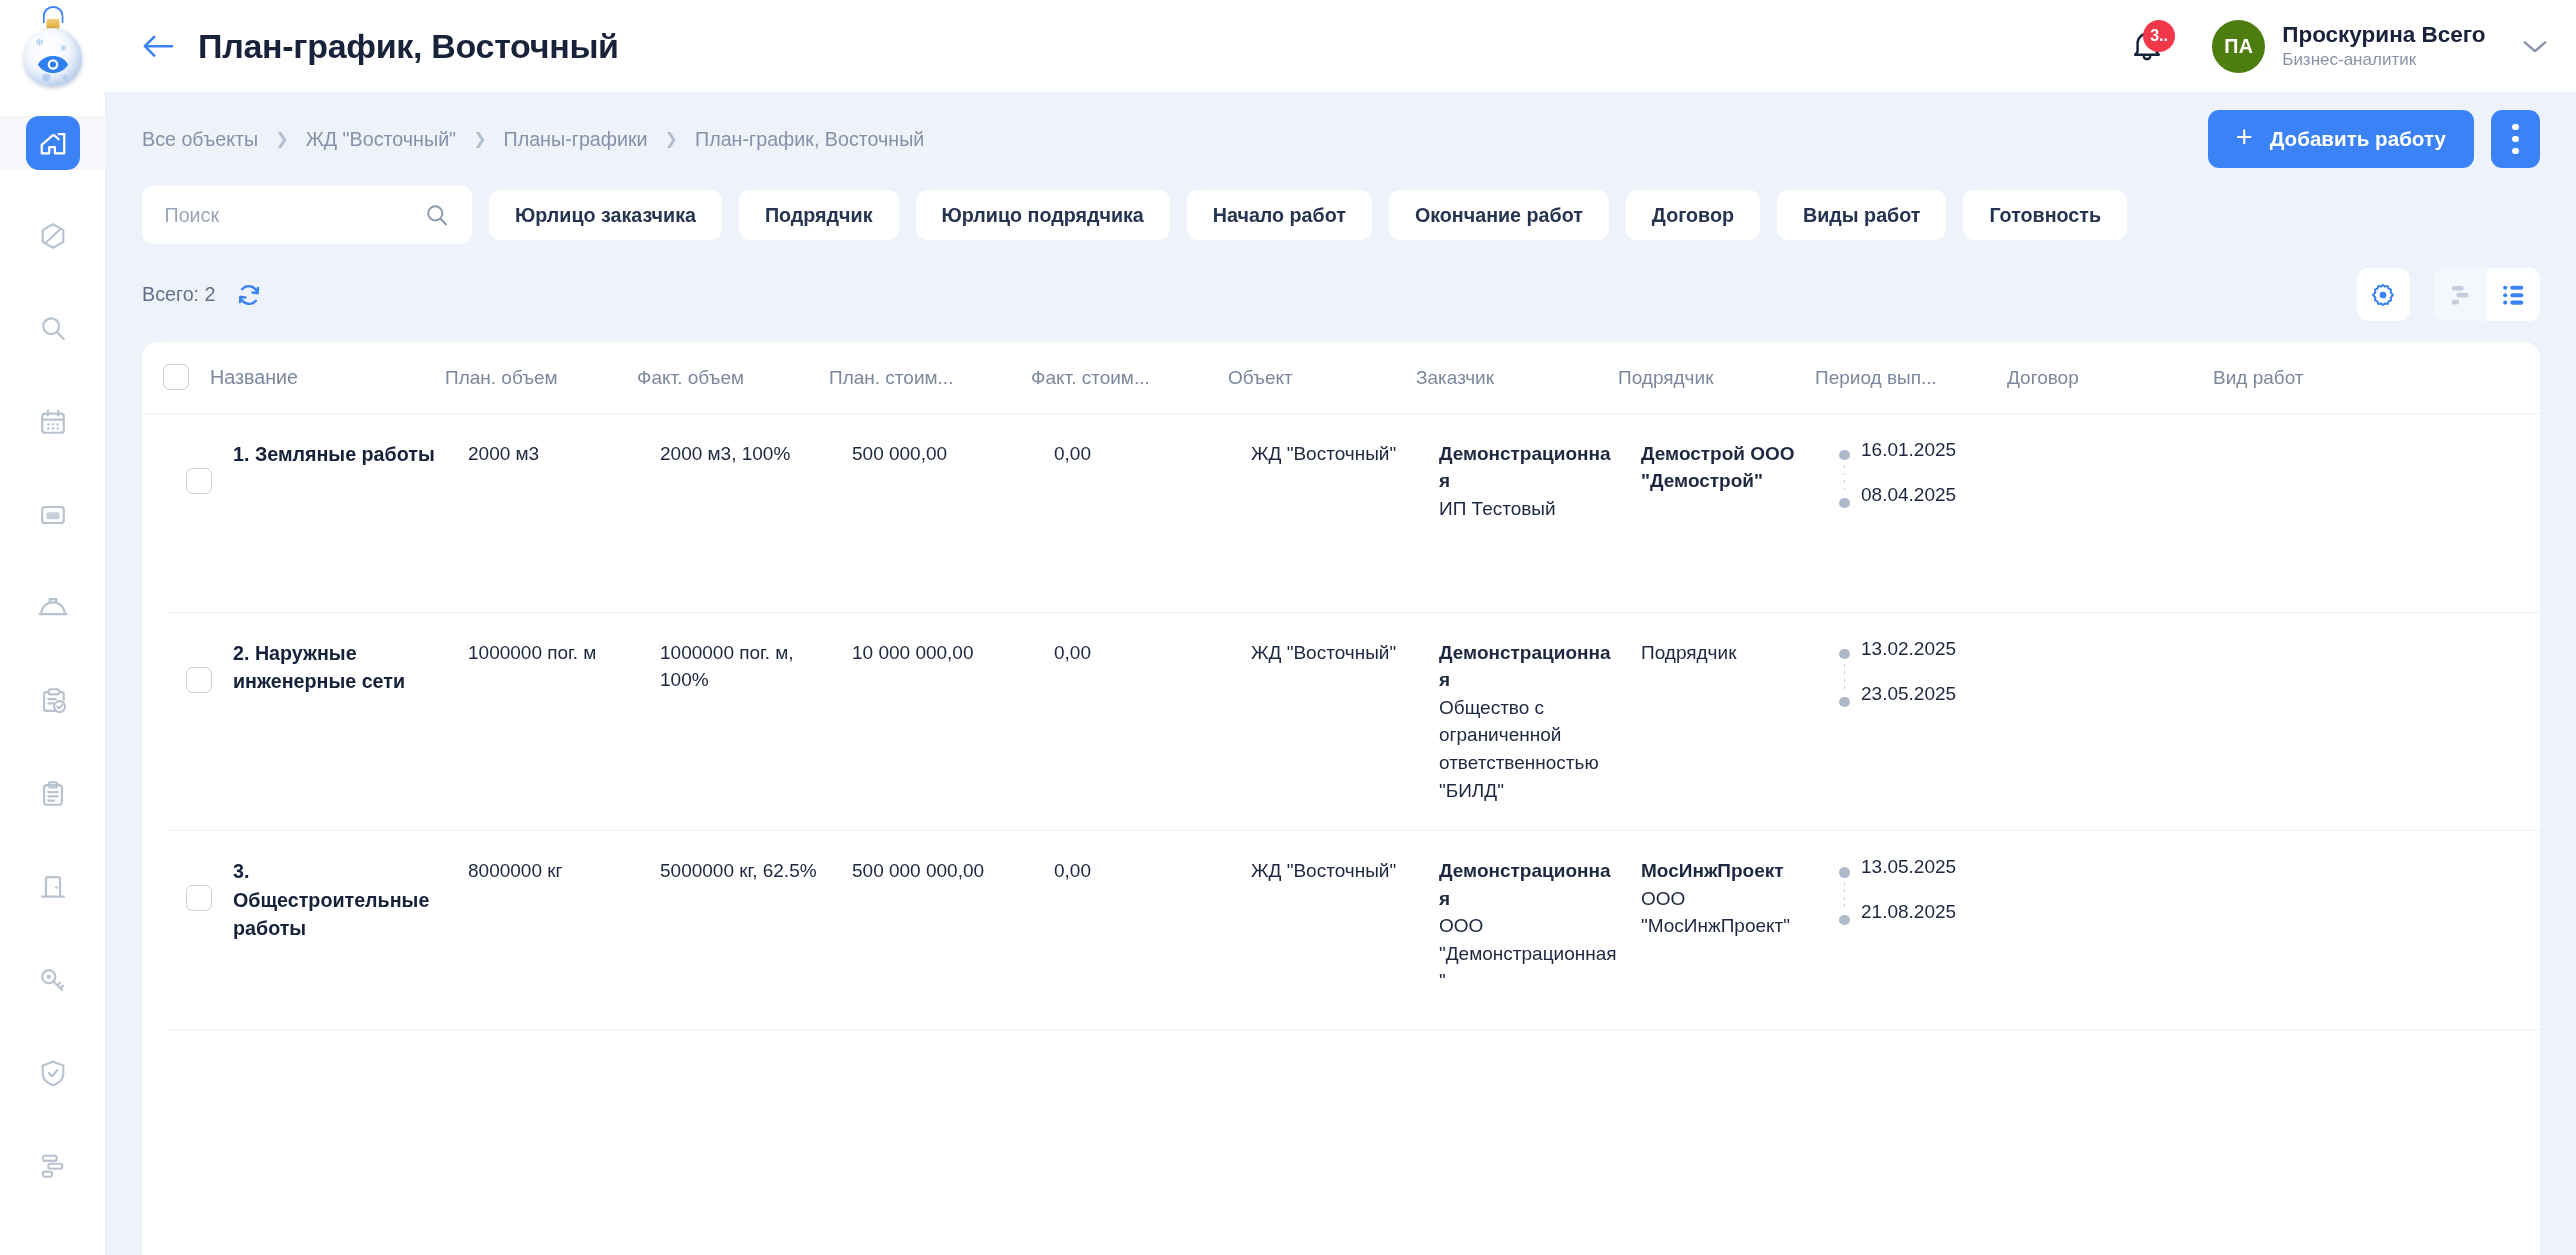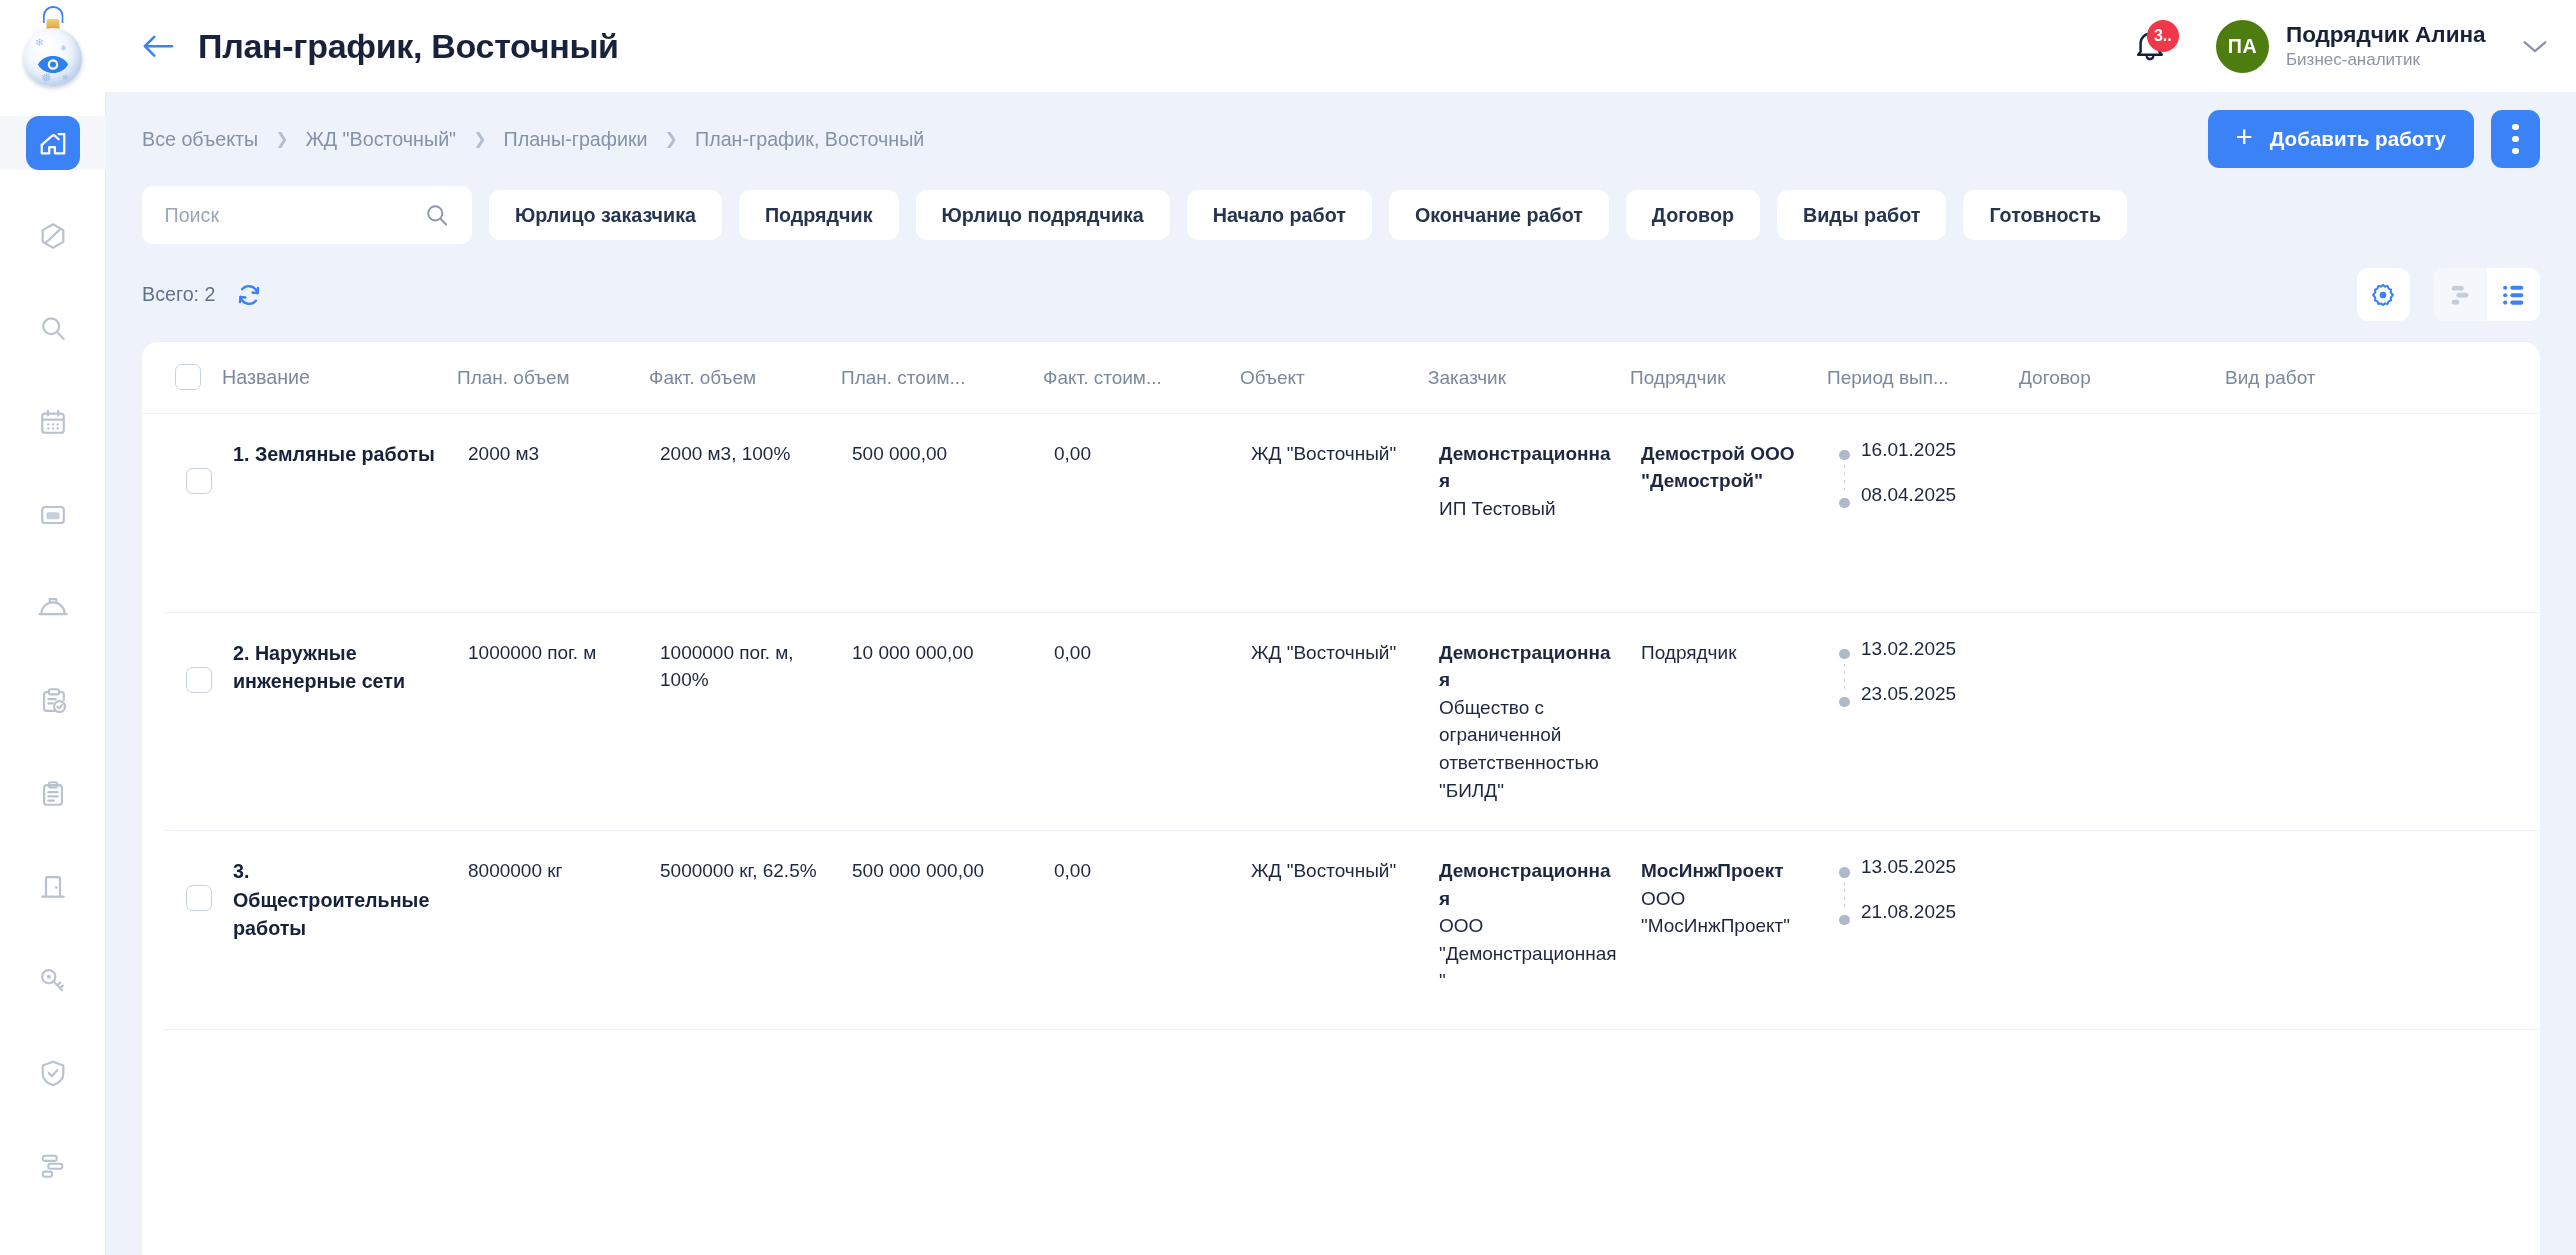--- a/index.html
+++ b/index.html
@@ -90,21 +90,21 @@
   .meta-spacer{flex:1 1 auto;}
   .icon-btn{width:53px;height:53px;background:#fff;border-radius:11.3px;display:flex;align-items:center;
       justify-content:center;cursor:pointer;flex:0 0 53px;}
   .view-group{display:flex;background:#fff;border-radius:11.3px;margin-left:24.4px;overflow:hidden;}
   .view-btn{width:53px;height:53px;display:flex;align-items:center;justify-content:center;cursor:pointer;background:#f4f7fc;}
   .view-btn.active{background:#fff;}
 
   
   .table-card{background:#fff;border-radius:15px 15px 0 0;flex:1 1 auto;min-height:0;overflow:hidden;
       box-shadow:0 -0.9px 0 #e9eff8;}
-  .trow{display:flex;align-items:flex-start;padding:0 0 0 12px;}
+  .trow{display:flex;align-items:flex-start;padding:0 0 0 0;}
   .thead{height:71px;align-items:center;}
   .c-check{width:68px;flex:0 0 68px;display:flex;justify-content:center;padding-top:0;}
   .thead .c-check{padding-top:0;}
   .tbody .c-check{padding-top:28px;}
   .cbx{width:26px;height:26px;border:1.5px solid #c6d0e0;border-radius:6.6px;background:#fff;cursor:pointer;display:block;}
   .c-name{width:235px;flex:0 0 235px;}
   .c-planv{width:192px;flex:0 0 192px;}
   .c-factv{width:192px;flex:0 0 192px;}
   .c-plans{width:202px;flex:0 0 202px;}
   .c-facts{width:197px;flex:0 0 197px;}
@@ -165,21 +165,21 @@
     <div class="bell-wrap">
       <svg width="32" height="34" viewBox="0 0 34 36" fill="none">
         <path d="M7 24V15a10 10 0 0 1 20 0v9l2.6 3.2H4.4L7 24Z" stroke="#16213a" stroke-width="2.6" stroke-linejoin="round"></path>
         <path d="M13.6 29.5a3.6 3.6 0 0 0 6.8 0" stroke="#16213a" stroke-width="2.6" stroke-linecap="round"></path>
       </svg>
       <div class="bell-badge">3..</div>
     </div>
 
     <div class="avatar">ПА</div>
     <div class="user-meta">
-      <div class="user-name">Подрядчик Алина</div>
+      <div class="user-name">Проскурина Всего</div>
       <div class="user-role">Бизнес-аналитик</div>
     </div>
     <div class="user-caret">
       <svg width="26" height="17" viewBox="0 0 28 18" fill="none">
         <path d="M3 4.5 14 14 25 4.5" stroke="#8a94a8" stroke-width="2.6" stroke-linecap="round" stroke-linejoin="round"></path>
       </svg>
     </div>
   </div>
 
   <div class="body">

